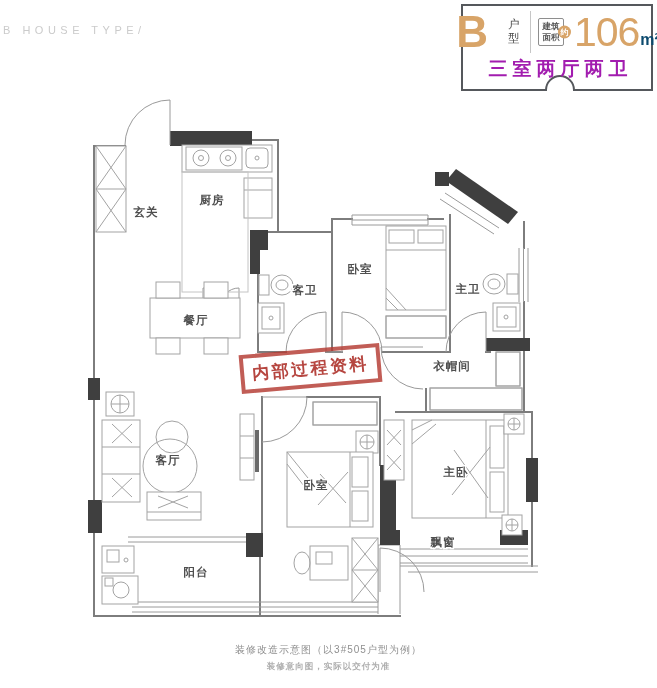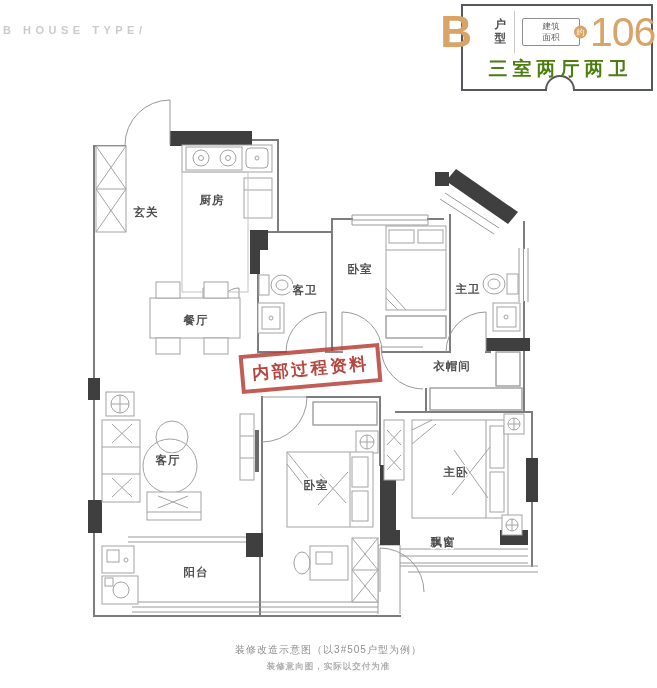--- a/index.html
+++ b/index.html
@@ -1,37 +1,37 @@
 <!DOCTYPE html>
 <html><head>
 <meta charset="utf-8">
 <style>
   html,body{margin:0;padding:0;background:#fff;}
   #canvas{position:relative;width:657px;height:688px;background:#fff;overflow:hidden;
           font-family:"Liberation Sans",sans-serif;}
   
   .brand{position:absolute;left:3px;top:24px;font-size:11px;letter-spacing:4.5px;
-         color:#cbcbcb;font-weight:700;white-space:nowrap;}
+         color:#cbcbcb;font-weight:400;white-space:nowrap;}
   .hbox-svg{position:absolute;left:458px;top:2px;}
   .hbox{position:absolute;left:458px;top:2px;width:200px;height:92px;
         display:flex;flex-direction:column;align-items:center;padding-top:9px;box-sizing:border-box;}
   .hrow{display:flex;align-items:center;}
   .htype{font-size:44px;font-weight:bold;color:#D8A468;line-height:0.9;}
   .hsuffix{display:inline-block;width:14px;font-size:11.5px;color:#4a4a4a;line-height:1.2;
-           word-break:break-all;margin-left:20px;font-weight:bold;text-align:right;}
+           word-break:break-all;margin-left:20px;font-weight:normal;}
   .hdiv{width:1px;height:42px;background:#c6c6c6;margin:0 7px 0 8px;}
   .chip{position:relative;border:1px solid #8e8e8e;border-radius:2px;width:20px;
-        padding:2px 18px;font-size:8.5px;color:#5a5a5a;line-height:1.25;word-break:break-all;
-        text-align:center;font-weight:normal;}
+        padding:2px 2px;font-size:8.5px;color:#5a5a5a;line-height:1.25;word-break:break-all;
+        text-align:center;font-weight:bold;}
   .chip-circle{position:absolute;right:-8px;top:50%;transform:translateY(-50%);
         width:13px;height:13px;border-radius:50%;background:#D8A468;color:#fff;
         font-size:8px;line-height:13px;text-align:center;}
   .hval{font-size:41px;font-weight:normal;color:#D8A468;margin-left:10px;line-height:0.9;letter-spacing:-1px;}
   .hunit{font-size:16px;font-weight:bold;color:#0c4a6e;align-self:flex-end;margin:0 0 4px 1px;}
-  .hsub{margin-top:3px;font-size:19px;font-weight:bold;color:#4d7c0f;letter-spacing:5px;padding-left:5px;white-space:nowrap;}
+  .hsub{margin-top:3px;font-size:19px;font-weight:bold;color:#a21caf;letter-spacing:5px;padding-left:5px;white-space:nowrap;}
   
   .stamp{position:absolute;left:240px;top:349px;transform:rotate(-5deg);
          border:4px solid rgba(178,52,44,.8);color:rgba(172,44,38,.88);
          font-size:17px;font-weight:bold;letter-spacing:2.5px;padding:4px 8px;
          background:rgba(255,255,255,.12);white-space:nowrap;}
   
   .footer{position:absolute;left:0;right:0;top:643px;text-align:center;}
   .f1{font-size:10px;color:#8f8f8f;letter-spacing:1px;}
   .f2l{font-size:8.5px;color:#aeaeae;letter-spacing:1px;margin-top:4px;font-weight:bold;}
   

